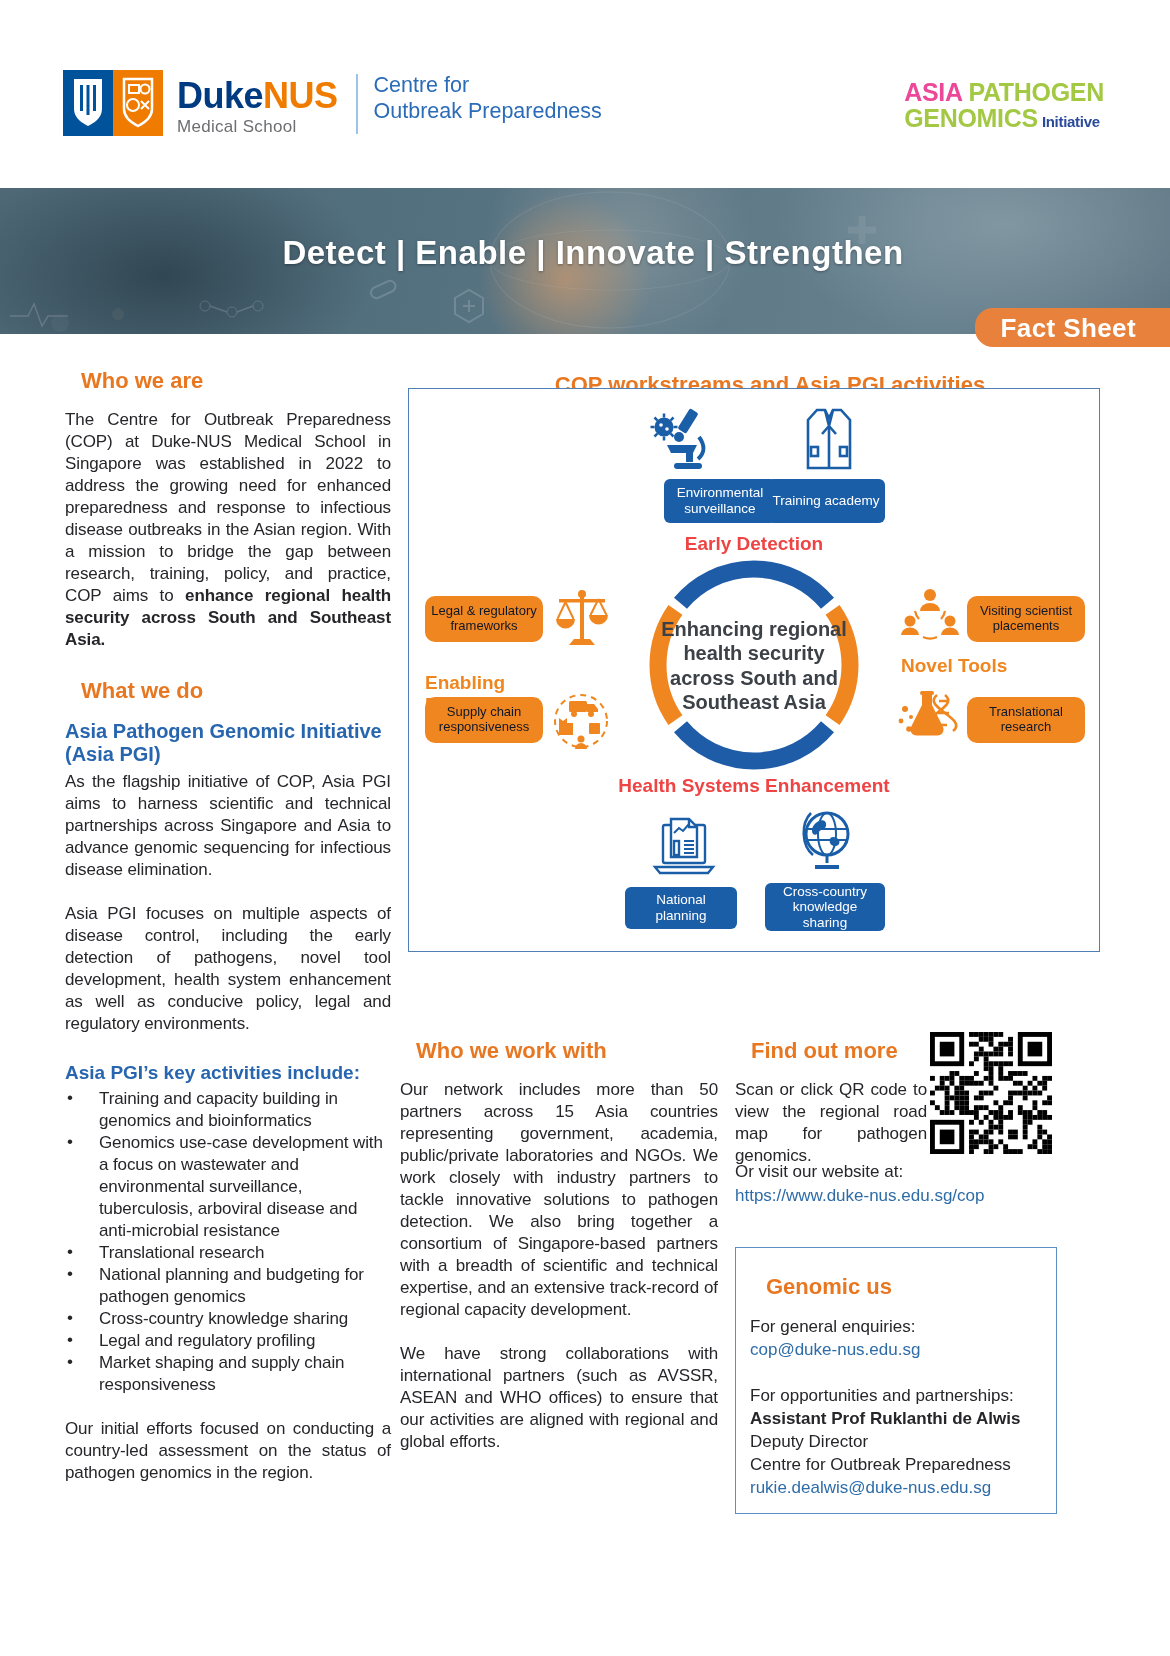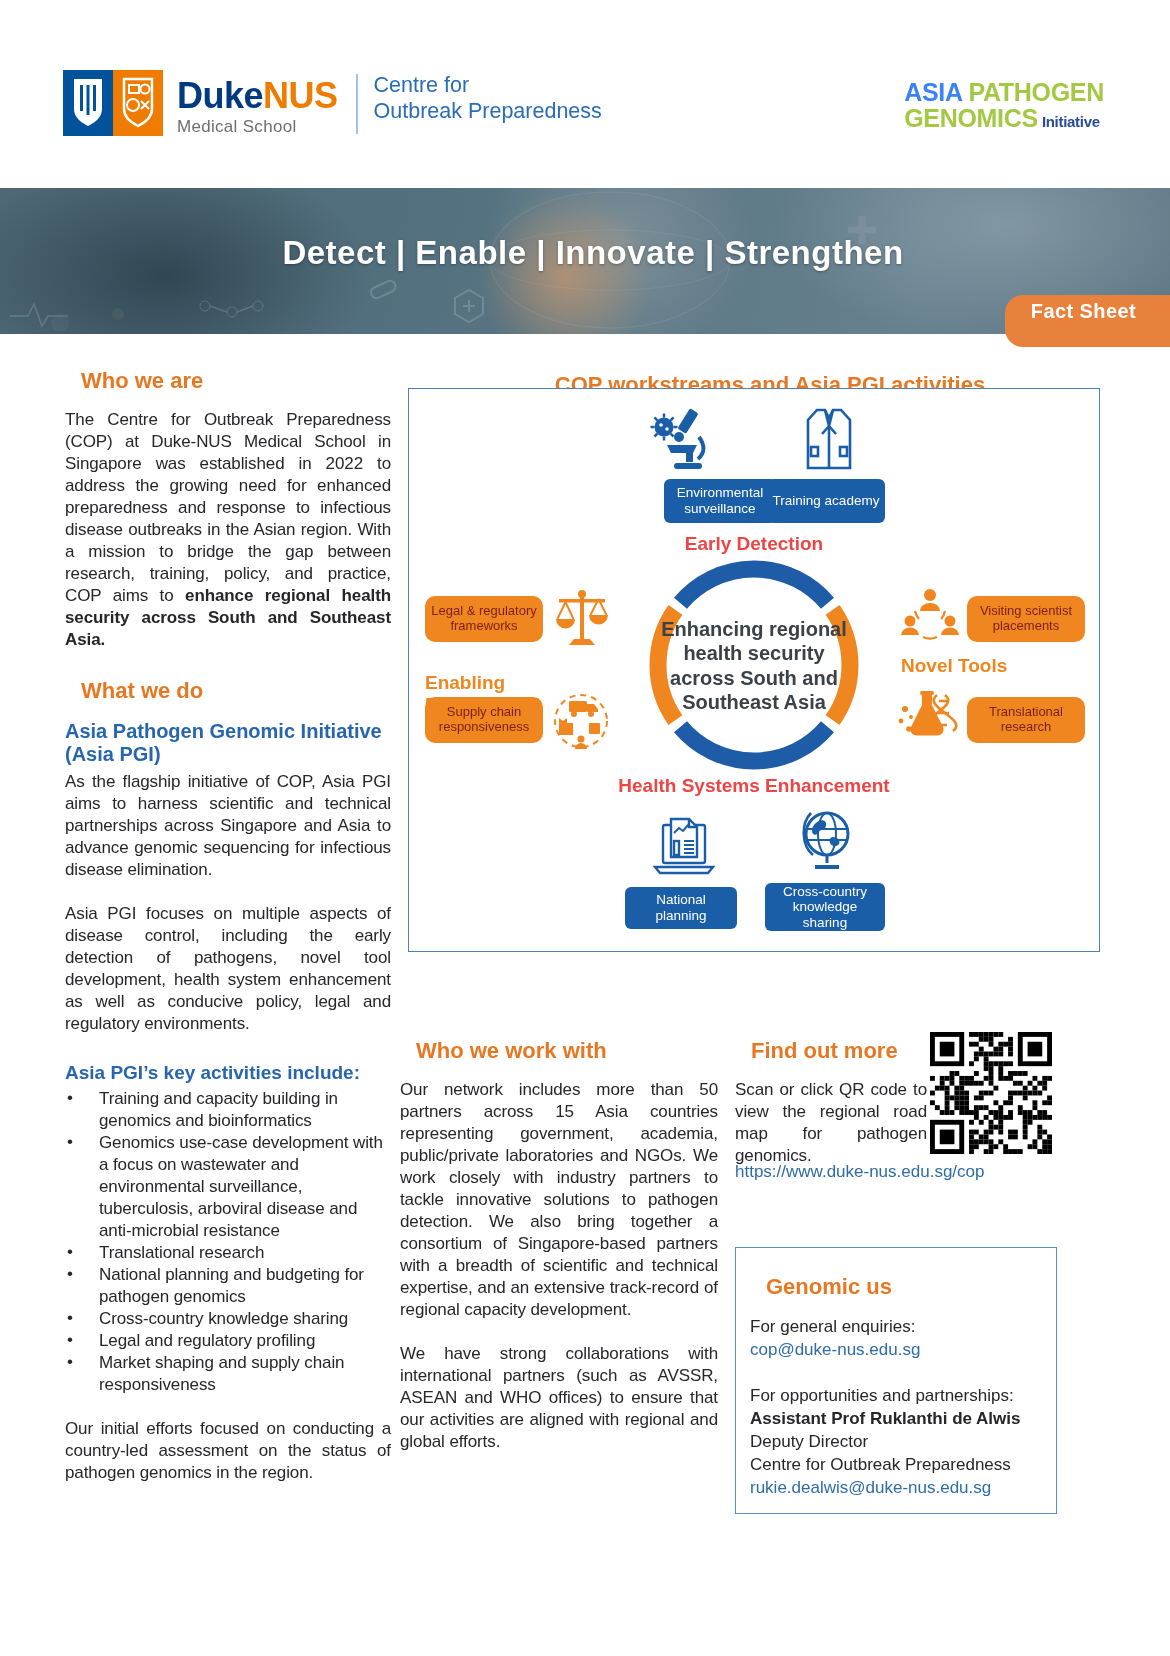--- a/index.html
+++ b/index.html
@@ -13,36 +13,36 @@
   .sq-blue{background:#00539B;}
   .sq-orange{background:#EF7C00;}
   .duke-text{margin-left:14px;margin-top:8px;}
   .dukenus{font-weight:700;font-size:36px;line-height:1;letter-spacing:-0.5px;}
   .duke{color:#003A81;} .nus{color:#EF7C00;}
   .medschool{color:#6D6E71;font-size:17px;margin-top:3px;letter-spacing:0.3px;}
   .hdr-divider{width:2px;height:60px;background:#9DC3E6;margin:4px 0 0 18px;}
   .centre-text{margin-left:16px;margin-top:2px;color:#2B6CB8;font-size:21.5px;line-height:1.22;}
   .logo-right{position:absolute;right:66px;top:80px;text-align:left;line-height:1.02;}
   .apgi-line1,.apgi-line2{font-weight:700;font-size:25px;letter-spacing:-0.3px;}
-  .apgi-blue{color:#3b82f6;} .apgi-green{color:#A3C843;}
+  .apgi-blue{color:#ec4899;} .apgi-green{color:#A3C843;}
   .apgi-init{color:#2A4B9B;font-weight:700;font-size:15px;margin-left:4px;}
 
   
   .banner{position:absolute;left:0;top:188px;width:1170px;height:146px;
     background:
       radial-gradient(circle 120px at 565px 62%, rgba(240,160,95,0.50), rgba(240,160,95,0) 72%),
       radial-gradient(circle 190px at 620px 35%, rgba(250,236,220,0.20), rgba(0,0,0,0) 70%),
       radial-gradient(ellipse 280px 160px at 14% 60%, rgba(18,34,44,0.50), rgba(0,0,0,0) 75%),
       radial-gradient(ellipse 320px 170px at 86% 25%, rgba(205,218,224,0.28), rgba(0,0,0,0) 72%),
       linear-gradient(100deg,#4e6876 0%,#53707f 35%,#5d7886 55%,#66808d 78%,#5f7684 100%);}
   .banner-deco{position:absolute;left:0;top:0;width:100%;height:100%;opacity:0.55;}
   .banner-title{position:absolute;left:0;right:0;top:46px;text-align:center;color:#fff;
       font-weight:700;font-size:33px;letter-spacing:0.5px;text-shadow:0 1px 3px rgba(0,0,0,0.35);padding-left:16px;}
   .fact-badge{position:absolute;right:0;bottom:-13px;background:#E8813B;color:#fff;
-      font-weight:700;font-size:20px;padding:5px 34px 24px 26px;border-radius:18px 0 0 18px;
+      font-weight:700;font-size:26px;padding:5px 34px 3px 26px;border-radius:18px 0 0 18px;
       letter-spacing:0.4px;margin-top:45px;}
 
   
   .h-orange{color:#E87722;font-weight:700;font-size:22px;line-height:1.15;margin:16px;}
   .h-blue{color:#2766AE;font-weight:700;font-size:20px;line-height:1.18;margin:0;}
   .body-t{font-size:17px;line-height:22px;letter-spacing:-0.1px;text-align:justify;margin:0;}
   .link{color:#2E6CA8;text-decoration:none;}
 
   
   .left-col{position:absolute;left:65px;top:352px;width:326px;}
@@ -52,21 +52,21 @@
   .klist li .bullet{position:absolute;left:2px;top:0;font-size:17px;}
   .klist .li-text{display:block;font-size:17px;line-height:22px;letter-spacing:-0.1px;}
 
   
   .diagram-title{position:absolute;left:408px;top:356px;width:692px;text-align:center;}
   .diagram-box{position:absolute;left:408px;top:388px;width:690px;height:562px;
       border:1px solid #4F7FB5;background:#fff;}
   .dg-abs{position:absolute;}
   .btn-blue{background:#1A5EA8;color:#fff;border-radius:6px;display:flex;align-items:center;
       justify-content:center;text-align:center;font-size:13.5px;line-height:1.15;padding:4px 4px;box-sizing:border-box;}
-  .btn-orange{background:#F0861F;color:#7f1d1d;border-radius:10px;display:flex;align-items:center;
+  .btn-orange{background:#F0861F;color:#0f172a;border-radius:10px;display:flex;align-items:center;
       justify-content:center;text-align:center;font-size:13px;line-height:1.14;padding:4px 4px;box-sizing:border-box;}
   .lbl-blue{color:#ef4444;font-weight:700;font-size:19px;}
   .lbl-orange{color:#F0861F;font-weight:700;font-size:19px;}
   .ring-center{color:#3C4147;font-weight:700;font-size:20px;line-height:1.22;text-align:center;}
 
   
   .work-col{position:absolute;left:400px;top:1022px;width:318px;}
   .find-col{position:absolute;left:735px;top:1022px;width:192px;}
   .qr-wrap{position:absolute;left:930px;top:1032px;width:122px;height:122px;}
   .website{position:absolute;left:735px;top:1160px;width:330px;font-size:17px;line-height:24px;}
@@ -562,20 +562,21 @@
         <rect x="9.76" y="9.76" width="14.64" height="14.64" fill="#000"></rect>
         <rect x="87.84" y="0" width="34.16" height="34.16" fill="#000"></rect>
         <rect x="92.72" y="4.88" width="24.4" height="24.4" fill="#fff"></rect>
         <rect x="97.60000000000001" y="9.76" width="14.64" height="14.64" fill="#000"></rect>
         <rect x="0" y="87.84" width="34.16" height="34.16" fill="#000"></rect>
         <rect x="4.88" y="92.72" width="24.4" height="24.4" fill="#fff"></rect>
         <rect x="9.76" y="97.60000000000001" width="14.64" height="14.64" fill="#000"></rect>
       </svg></div>
 
   <div class="website">
+    <div>Or visit our website at:</div>
     <a class="link" href="#">https://www.duke-nus.edu.sg/cop</a>
   </div>
 
   <div class="contact-box">
     <h2 class="h-orange">Genomic us</h2>
     <p class="line">For general enquiries:</p>
     <a class="line link" href="#" style="display:block;">cop@duke-nus.edu.sg</a>
     <p class="line" style="margin-top:23px;">For opportunities and partnerships:</p>
     <p class="line bold">Assistant Prof Ruklanthi de Alwis</p>
     <p class="line">Deputy Director</p>

